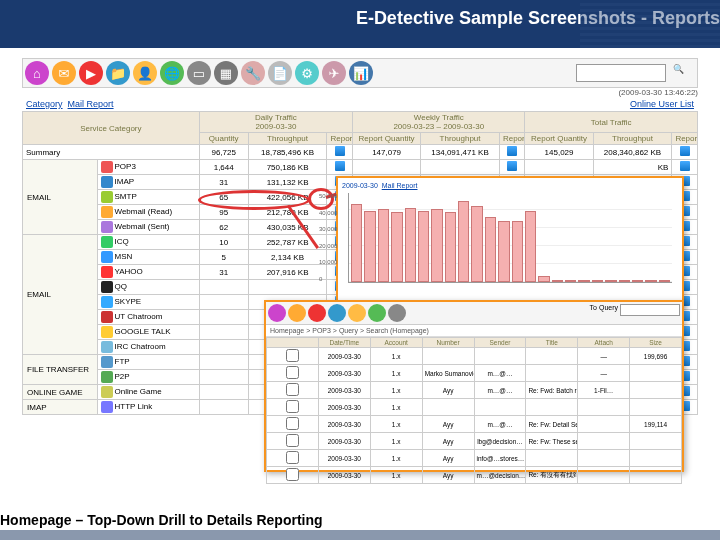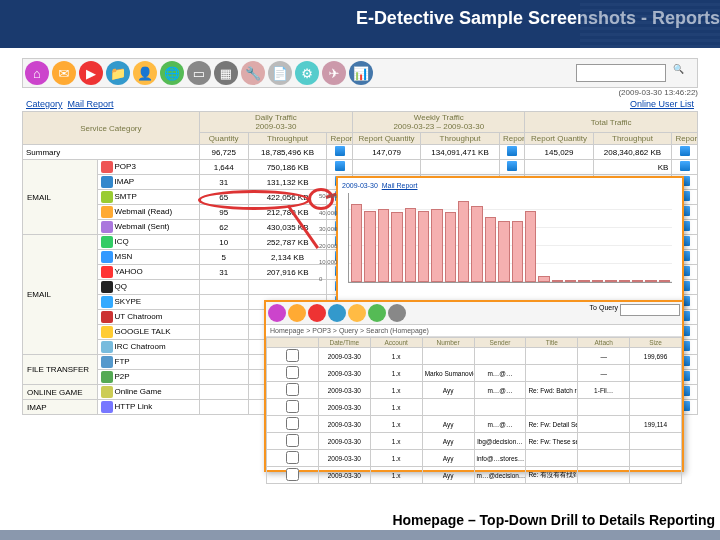--- a/index.html
+++ b/index.html
@@ -31,21 +31,21 @@
   .chart-title { font-size: 8px; text-align: center; font-weight: bold; }
   .chart-area { height: 90px; margin: 4px 6px; border-left: 1px solid #999; border-bottom: 1px solid #999; display: flex; align-items: flex-end; gap: 2px; padding: 0 2px; position: relative; }
   .chart-area::before { content: ''; position: absolute; left: 0; right: 0; top: 0; bottom: 0; background: repeating-linear-gradient(0deg, #eee 0 1px, transparent 1px 18px); }
   .bar { flex: 1; background: #f5b0b0; border: 1px solid #c77; position: relative; }
   .yticks { position: absolute; left: -30px; top: 0; bottom: 0; width: 28px; font-size: 6px; color: #666; display: flex; flex-direction: column-reverse; justify-content: space-between; }
   .detail-pop { left: 264px; top: 300px; width: 420px; height: 172px; }
   .detail-pop .mini-toolbar { display: flex; gap: 2px; padding: 2px; background: #f5f5f5; border-bottom: 1px solid #ccc; }
   .mini-ico { width: 18px; height: 18px; border-radius: 50%; }
   .crumb { font-size: 7px; padding: 2px 4px; color: #555; border-bottom: 1px solid #ddd; }
   .detail-table th, .detail-table td { font-size: 6.5px; padding: 1px 2px; }
-  .footer-caption { position: absolute; left: 0; right: 5px; bottom: 12px; text-align: right; font-size: 14px; font-weight: bold; }
+  .footer-caption { position: absolute; left: 0; right: 5px; bottom: 12px; text-align: left; font-size: 14px; font-weight: bold; }
   .footer-strip { position: absolute; left: 0; right: 0; bottom: 0; height: 10px; background: #8a98ad; }
 </style>
 </head>
 <body>
 
 <div class="header-bar">
   <div class="title">E-Detective Sample Screenshots - Reports</div>
 </div>
 
 <div class="content">

